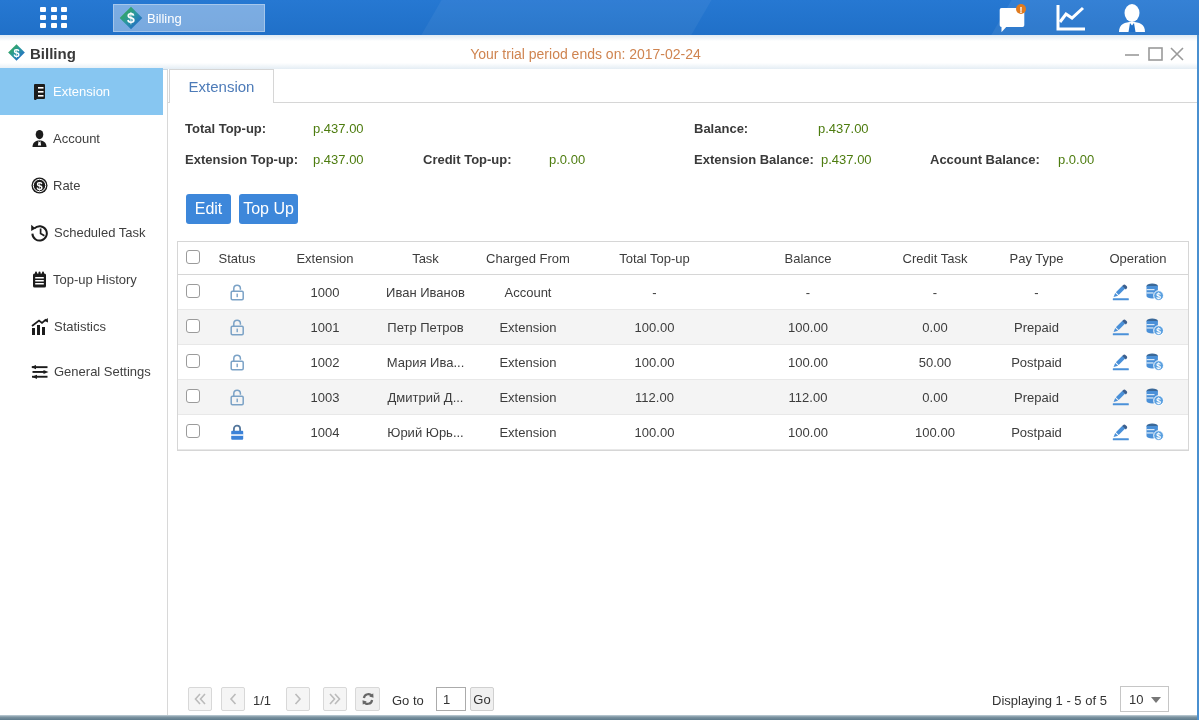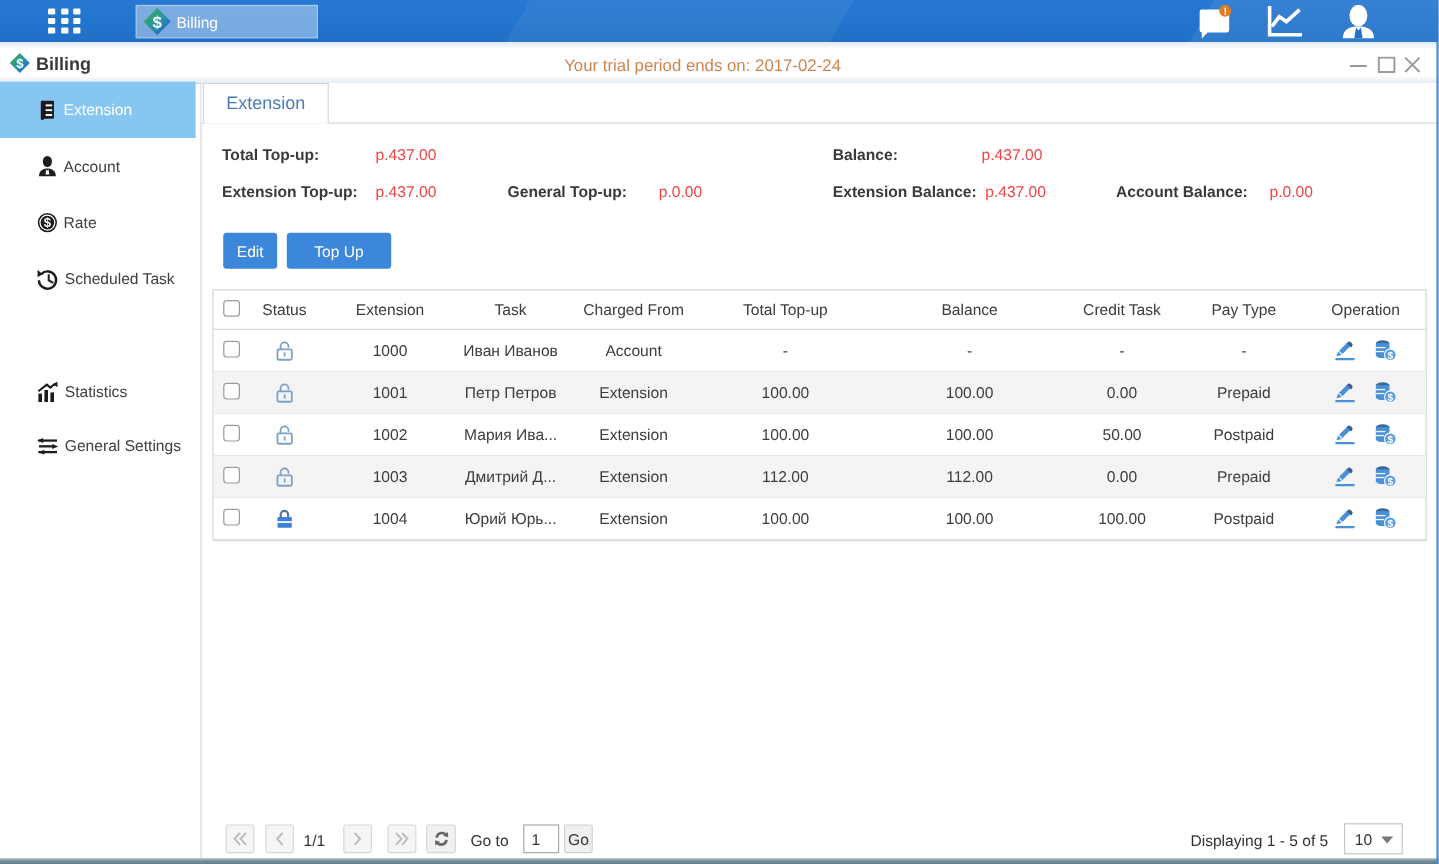--- a/index.html
+++ b/index.html
@@ -39,24 +39,24 @@
 .sitem.active span{color:#fff;}
 
 
 #tabstrip{position:absolute;left:168px;top:69px;width:1031px;height:34px;
   border-bottom:1px solid #d6d6d6;background:#fff;}
 #tab1{position:absolute;left:1px;top:0;width:105px;height:34px;background:#fff;
   border:1px solid #d6d6d6;border-bottom:none;color:#4d7bb8;font-size:15px;
   display:flex;align-items:center;justify-content:center;}
 
 .slabel{position:absolute;font-size:13px;font-weight:bold;color:#3a3a3a;}
-.sval{position:absolute;font-size:13px;color:#ef4444;}
+.sval{position:absolute;font-size:13px;color:#4d7c0f;}
 
 .btn{position:absolute;top:194px;height:30px;background:#3d87da;border-radius:3px;
-  color:#fff;font-size:13px;display:flex;align-items:center;justify-content:center;}
+  color:#fff;font-size:16px;display:flex;align-items:center;justify-content:center;}
 
 
 #tbl{position:absolute;left:177px;top:241px;width:1012px;border:1px solid #d6d6d6;background:#fff;}
 .trow{position:relative;width:100%;}
 .trow.hdr{height:33px;border-bottom:1px solid #d6d6d6;}
 .trow.data{height:35px;border-bottom:1px solid #e8e8e8;}
 .trow.alt{background:#f4f4f4;}
 .tcell{position:absolute;top:50%;transform:translate(-50%,-50%);font-size:13px;color:#3c3c3c;
   white-space:nowrap;}
 .tcell svg{display:block;}
@@ -171,20 +171,32 @@
       <span>Rate</span>
     </div>
     <div class="sitem" style="top: 139px;">
       <svg width="18" height="18" viewBox="0 0 18 18">
         <path d="M3.4 4.4 a7.2 7.2 0 1 1 -2 5.2" stroke="#1c1c1c" stroke-width="2" fill="none"></path>
         <path d="M0.2 0.8 L4.6 4.6 L0.2 7 z" fill="#1c1c1c"></path>
         <path d="M9.6 4.6 v5 l3.8 2.2" stroke="#1c1c1c" stroke-width="1.7" fill="none"></path>
       </svg>
       <span>Scheduled Task</span>
     </div>
+    <div class="sitem" style="top: 186px;">
+      <svg width="17" height="17" viewBox="0 0 17 17">
+        <rect x="2" y="2.5" width="13" height="14" rx="1.5" fill="#1c1c1c"></rect>
+        <rect x="4" y="0.5" width="2" height="3.5" rx="1" fill="#1c1c1c"></rect>
+        <rect x="7.5" y="0.5" width="2" height="3.5" rx="1" fill="#1c1c1c"></rect>
+        <rect x="11" y="0.5" width="2" height="3.5" rx="1" fill="#1c1c1c"></rect>
+        <rect x="4.2" y="6" width="8.6" height="1.5" fill="#fff"></rect>
+        <rect x="4.2" y="9" width="8.6" height="1.5" fill="#fff"></rect>
+        <rect x="4.2" y="12" width="8.6" height="1.5" fill="#fff"></rect>
+      </svg>
+      <span>Top-up History</span>
+    </div>
     <div class="sitem" style="top: 233px;">
       <svg width="18" height="17" viewBox="0 0 18 17">
         <rect x="1" y="10" width="3" height="7" fill="#1c1c1c"></rect>
         <rect x="6" y="7" width="3" height="10" fill="#1c1c1c"></rect>
         <rect x="11" y="9" width="3" height="8" fill="#1c1c1c"></rect>
         <path d="M1 8 L8 2.5 L11 5 L15 1.5" stroke="#1c1c1c" stroke-width="1.7" fill="none"></path>
         <path d="M16.8 0 l0.2 4.5 l-4-1.8 z" fill="#1c1c1c"></path>
       </svg>
       <span>Statistics</span>
     </div>
@@ -204,29 +216,29 @@
 <div id="tabstrip">
     <div id="tab1">Extension</div>
   </div>
 
 <span class="slabel" style="left:185px;top:121px">Total Top-up:</span>
 <span class="sval" style="left:313px;top:121px">p.437.00</span>
 <span class="slabel" style="left:694px;top:121px">Balance:</span>
 <span class="sval" style="left:818px;top:121px">p.437.00</span>
 <span class="slabel" style="left:185px;top:152px">Extension Top-up:</span>
 <span class="sval" style="left:313px;top:152px">p.437.00</span>
-<span class="slabel" style="left:423px;top:152px">General Top-up:</span>
+<span class="slabel" style="left:423px;top:152px">Credit Top-up:</span>
 <span class="sval" style="left:549px;top:152px">p.0.00</span>
 <span class="slabel" style="left:694px;top:152px">Extension Balance:</span>
 <span class="sval" style="left:821px;top:152px">p.437.00</span>
 <span class="slabel" style="left:930px;top:152px">Account Balance:</span>
 <span class="sval" style="left:1058px;top:152px">p.0.00</span>
 
 <div class="btn" style="left:186px;width:45px">Edit</div>
-<div class="btn" style="left:239px;width:87px">Top Up</div>
+<div class="btn" style="left:239px;width:59px">Top Up</div>
 
 <div id="tbl">
     <div class="trow hdr">
       <span class="cb"></span>
       <span class="tcell" style="left:59px">Status</span>
       <span class="tcell" style="left:147px">Extension</span>
       <span class="tcell" style="left:247.5px">Task</span>
       <span class="tcell" style="left:350px">Charged From</span>
       <span class="tcell" style="left:476.5px">Total Top-up</span>
       <span class="tcell" style="left:630px">Balance</span>

